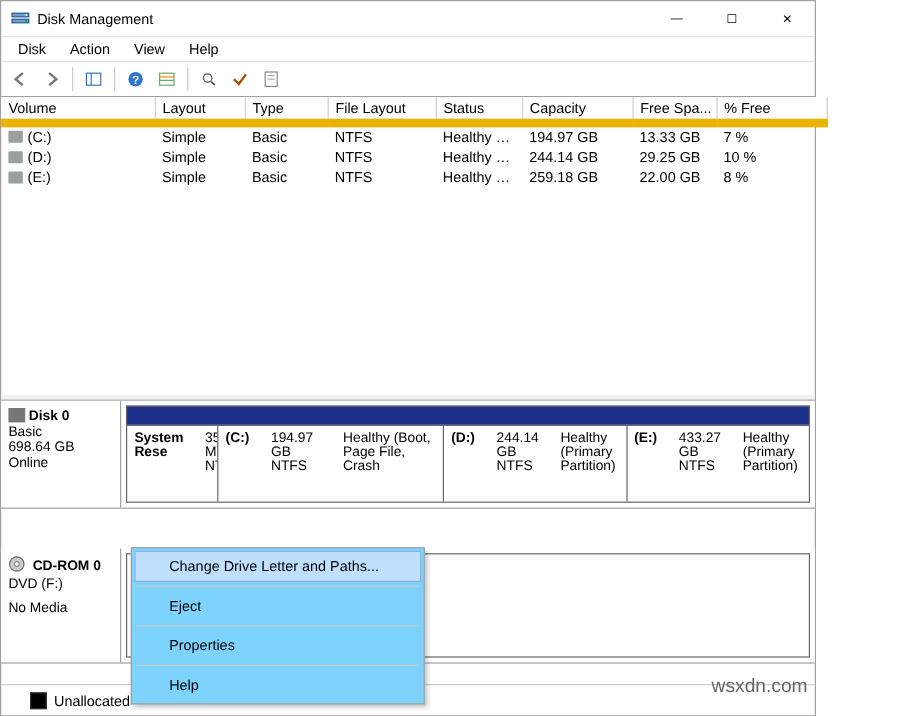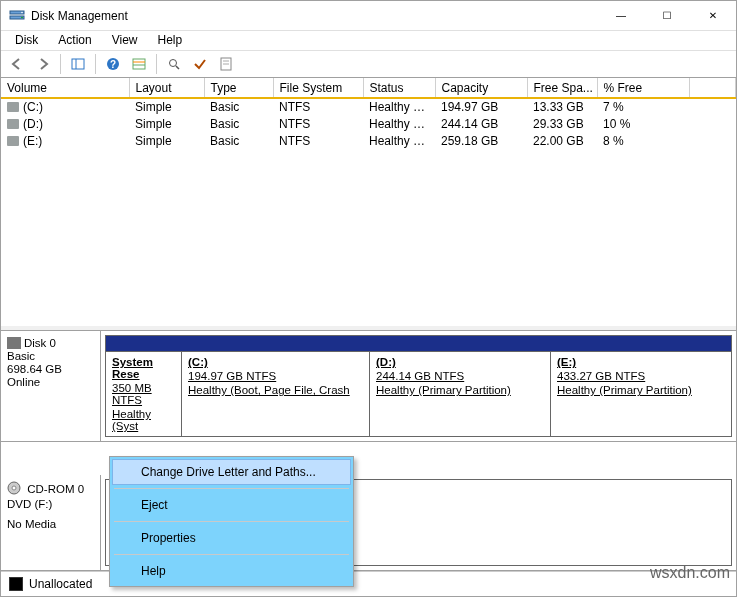--- a/index.html
+++ b/index.html
@@ -8,21 +8,21 @@
     font-family: "Segoe UI", Tahoma, sans-serif;
     font-size: 12px;
     background: #fff;
     color: #000;
     width: 754px;
     height: 597px;
     overflow: hidden;
     position: relative;
   }
   .window {
-    width: 737px;
+    width: 680px;
     height: 597px;
     border: 1px solid #a0a0a0;
     display: flex;
     flex-direction: column;
     position: relative;
   }
   
   .titlebar {
     display: flex; align-items: center; height: 30px;
     padding-left: 8px;
@@ -76,21 +76,21 @@
   table.vol {
     border-collapse: collapse;
     width: 100%;
     table-layout: fixed;
   }
   table.vol th {
     text-align: left;
     font-weight: normal;
     padding: 2px 6px;
     border-right: 1px solid #d0d0d0;
-    border-bottom: 2px solid #eab308;
+    border-bottom: 7px solid #eab308;
     background: #fff;
     height: 20px;
     overflow: hidden; white-space: nowrap; text-overflow: clip;
   }
   table.vol td {
     padding: 1px 6px;
     white-space: nowrap;
     overflow: hidden;
     text-overflow: ellipsis;
     height: 17px;
@@ -119,52 +119,52 @@
     width: 100px;
     padding: 6px 8px 6px 6px;
     border-right: 1px solid #a0a0a0;
     display: flex; flex-direction: column; gap: 1px;
     font-size: 11.5px;
   }
   .disk-label .hd-icon {
     width: 14px; height: 12px; background: #777; display:inline-block;
     vertical-align: -2px; margin-right: 3px;
   }
-  .disk-label b { font-weight: normal; }
+  .disk-label b { font-weight: bold; }
   .part-strip {
     flex: 1; display: flex; flex-direction: column;
   }
   .strip-head {
     height: 16px; background: #1b2f8a; border: 1px solid #666;
     border-bottom: none;
     margin: 4px 4px 0 4px;
   }
   .strip-body {
     flex:1; display:flex; margin: 0 4px 4px 4px;
     border: 1px solid #666;
   }
   .part {
     border-right: 1px solid #666;
     padding: 4px 6px;
     font-size: 11.5px;
     overflow: hidden;
-    display:flex; flex-direction:column; gap:2px;text-decoration:underline;
+    display:flex; flex-direction:row; gap:18px;
   }
   .part:last-child { border-right: none; }
   .part b { font-weight: bold; }
   .cd-strip {
     flex:1; margin:4px; border:1px solid #666;
     display:flex; align-items:center; padding:0 6px;
     min-height: 60px;
   }
 
   
   .legend {
     height: 26px; display:flex; align-items:center;
-    padding: 0 8px; gap: 6px;
+    padding: 0 24px; gap: 6px;
     border-top: 1px solid #ccc;
     font-size: 12px;
   }
   .legend-swatch { width: 14px; height: 14px; background:#000; border:1px solid #333;}
 
   
   .ctx-menu {
     position: absolute;
     left: 108px; top: 455px;
     width: 245px;
@@ -286,21 +286,21 @@
           <col style="width:92px">
         <col style="width:70px">
           <col style="width:92px">
           <col>
       </colgroup>
       <thead>
         <tr>
           <th>Volume</th>
           <th>Layout</th>
           <th>Type</th>
-          <th>File System</th>
+          <th>File Layout</th>
           <th>Status</th>
           <th>Capacity</th>
           <th>Free Spa...</th>
           <th>% Free</th>
           <th></th>
         </tr>
       </thead>
       <tbody id="vol-body">
           <tr>
             <td><span class="vol-icon"></span>(C:)</td>
@@ -313,21 +313,21 @@
             <td>7 %</td>
             <td></td>
           </tr>
           <tr>
             <td><span class="vol-icon"></span>(D:)</td>
             <td>Simple</td>
             <td>Basic</td>
             <td>NTFS</td>
             <td>Healthy (P...</td>
             <td>244.14 GB</td>
-            <td>29.33 GB</td>
+            <td>29.25 GB</td>
             <td>10 %</td>
             <td></td>
           </tr>
           <tr>
             <td><span class="vol-icon"></span>(E:)</td>
             <td>Simple</td>
             <td>Basic</td>
             <td>NTFS</td>
             <td>Healthy (P...</td>
             <td>259.18 GB</td>

